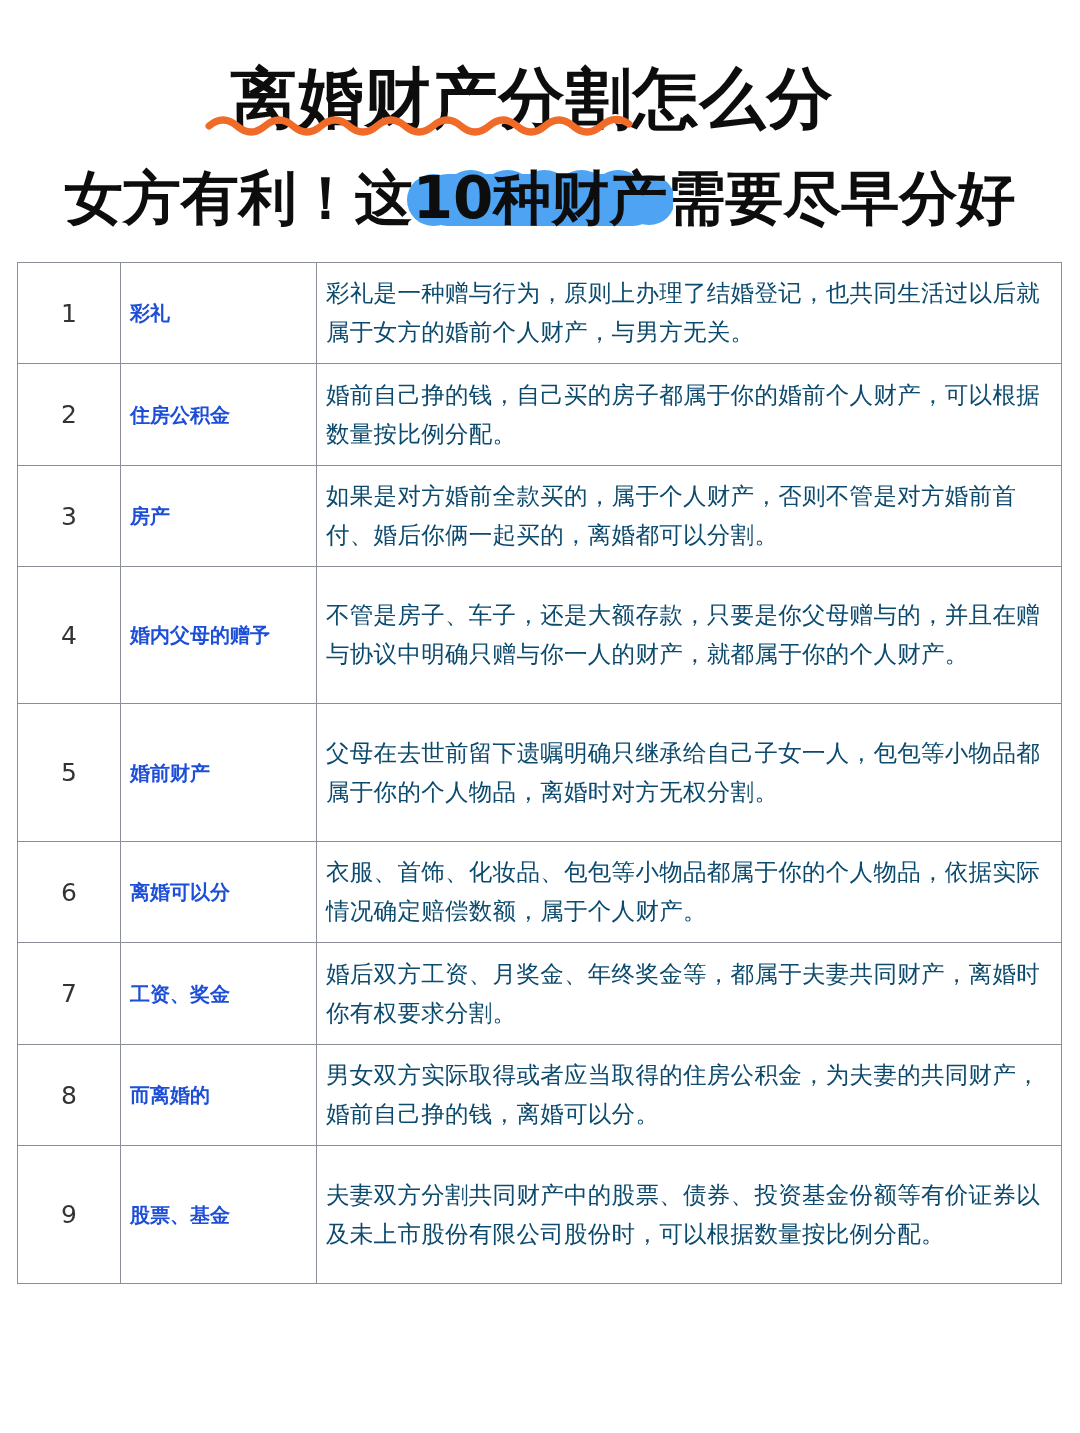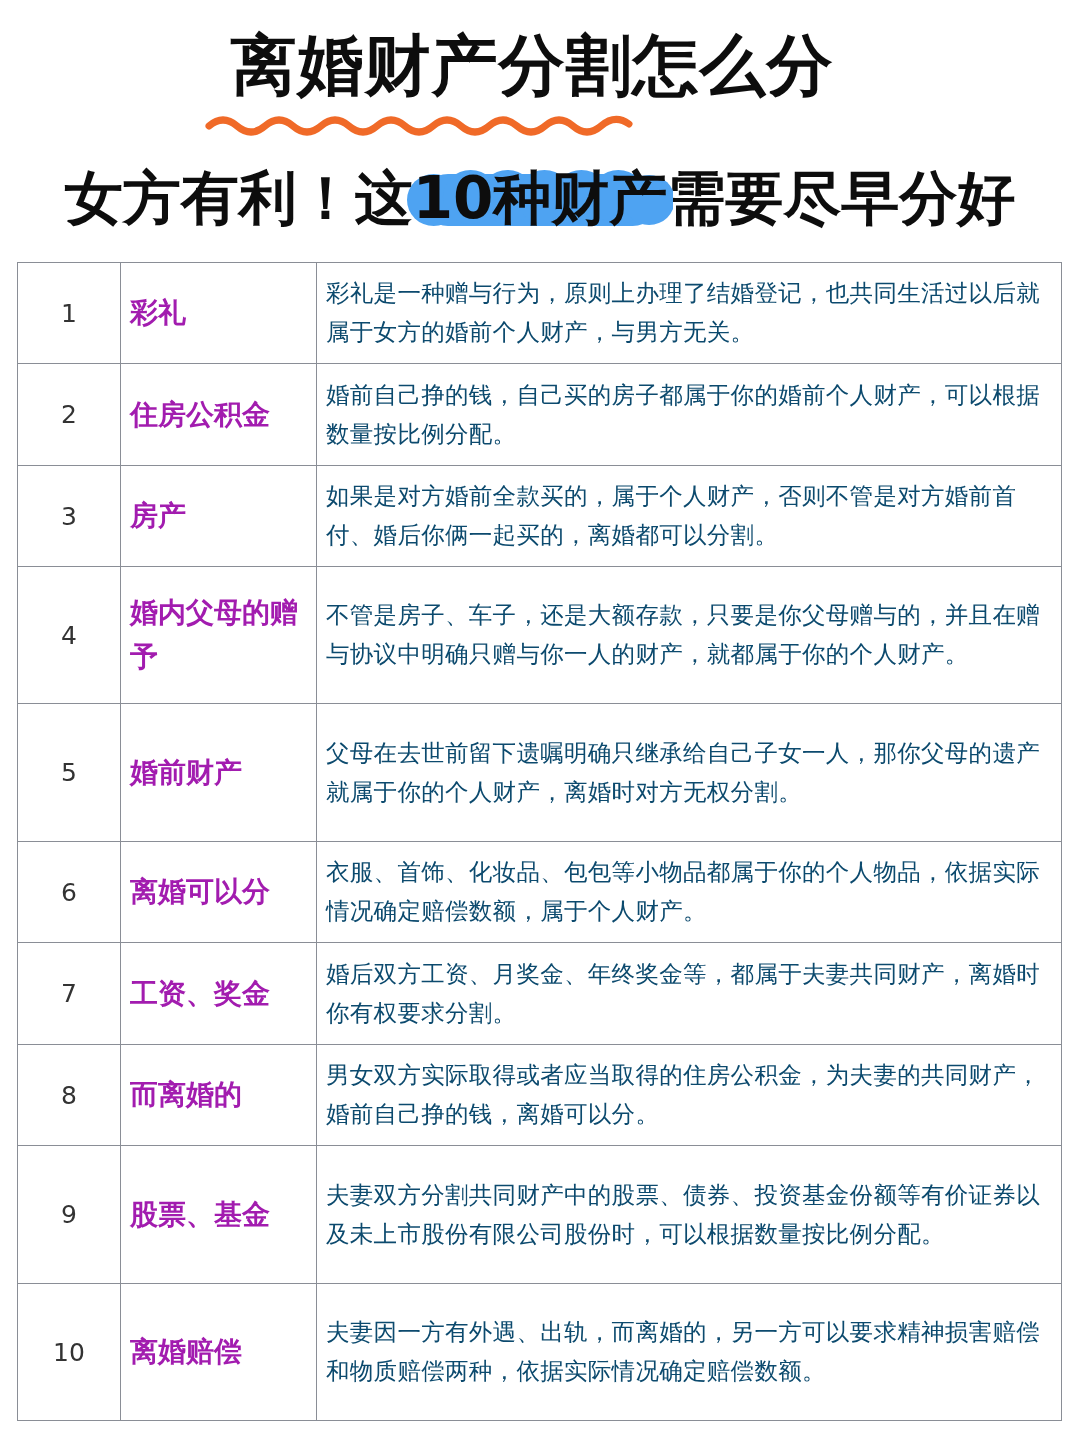--- a/index.html
+++ b/index.html
@@ -11,21 +11,21 @@
     width: 1080px;
     height: 1433px;
     position: relative;
     overflow: hidden;
     font-family: "DejaVu Sans", "Liberation Sans", sans-serif;
     color: #222;
   }
   .title1 {
     position: absolute;
     left: 0;
-    top: 26px;
+    top: 59px;
     width: 1080px;
     text-align: center;
     font-size: 66px;
     font-weight: bold;
     color: #0d0d0d;
     letter-spacing: 1px;
     line-height: 80px;
   }
   .title1 .inner {
     position: relative;
@@ -80,23 +80,23 @@
   }
   td.num {
     width: 102px;
     text-align: center;
     font-size: 25px;
     color: #333;
   }
   td.name {
     width: 186px;
     padding-left: 9px !important;
-    font-size: 28px;
+    font-size: 20px;
     font-weight: bold;
-    color: #a21caf;
+    color: #1d4ed8;
     line-height: 44px;
   }
   td.desc {
     padding: 0 18px 0 9px !important;
     font-size: 23.5px;
     color: #0c4a6e;
     line-height: 39px;
     letter-spacing: 0.3px;
   }
 </style>
@@ -144,21 +144,21 @@
       <td class="desc">如果是对方婚前全款买的，属于个人财产，否则不管是对方婚前首付、婚后你俩一起买的，离婚都可以分割。</td>
     </tr>
     <tr style="height:137px">
       <td class="num">4</td>
       <td class="name">婚内父母的赠予</td>
       <td class="desc">不管是房子、车子，还是大额存款，只要是你父母赠与的，并且在赠与协议中明确只赠与你一人的财产，就都属于你的个人财产。</td>
     </tr>
     <tr style="height:138px">
       <td class="num">5</td>
       <td class="name">婚前财产</td>
-      <td class="desc">父母在去世前留下遗嘱明确只继承给自己子女一人，那你父母的遗产就属于你的个人财产，离婚时对方无权分割。</td>
+      <td class="desc">父母在去世前留下遗嘱明确只继承给自己子女一人，包包等小物品都属于你的个人物品，离婚时对方无权分割。</td>
     </tr>
     <tr style="height:101px">
       <td class="num">6</td>
       <td class="name">离婚可以分</td>
       <td class="desc">衣服、首饰、化妆品、包包等小物品都属于你的个人物品，依据实际情况确定赔偿数额，属于个人财产。</td>
     </tr>
     <tr style="height:102px">
       <td class="num">7</td>
       <td class="name">工资、奖金</td>
       <td class="desc">婚后双方工资、月奖金、年终奖金等，都属于夫妻共同财产，离婚时你有权要求分割。</td>
@@ -166,19 +166,14 @@
     <tr style="height:101px">
       <td class="num">8</td>
       <td class="name">而离婚的</td>
       <td class="desc">男女双方实际取得或者应当取得的住房公积金，为夫妻的共同财产，婚前自己挣的钱，离婚可以分。</td>
     </tr>
     <tr style="height:138px">
       <td class="num">9</td>
       <td class="name">股票、基金</td>
       <td class="desc">夫妻双方分割共同财产中的股票、债券、投资基金份额等有价证券以及未上市股份有限公司股份时，可以根据数量按比例分配。</td>
     </tr>
-    <tr style="height:137px">
-      <td class="num">10</td>
-      <td class="name">离婚赔偿</td>
-      <td class="desc">夫妻因一方有外遇、出轨，而离婚的，另一方可以要求精神损害赔偿和物质赔偿两种，依据实际情况确定赔偿数额。</td>
-    </tr>
   </tbody>
 </table>
 
 </body></html>

